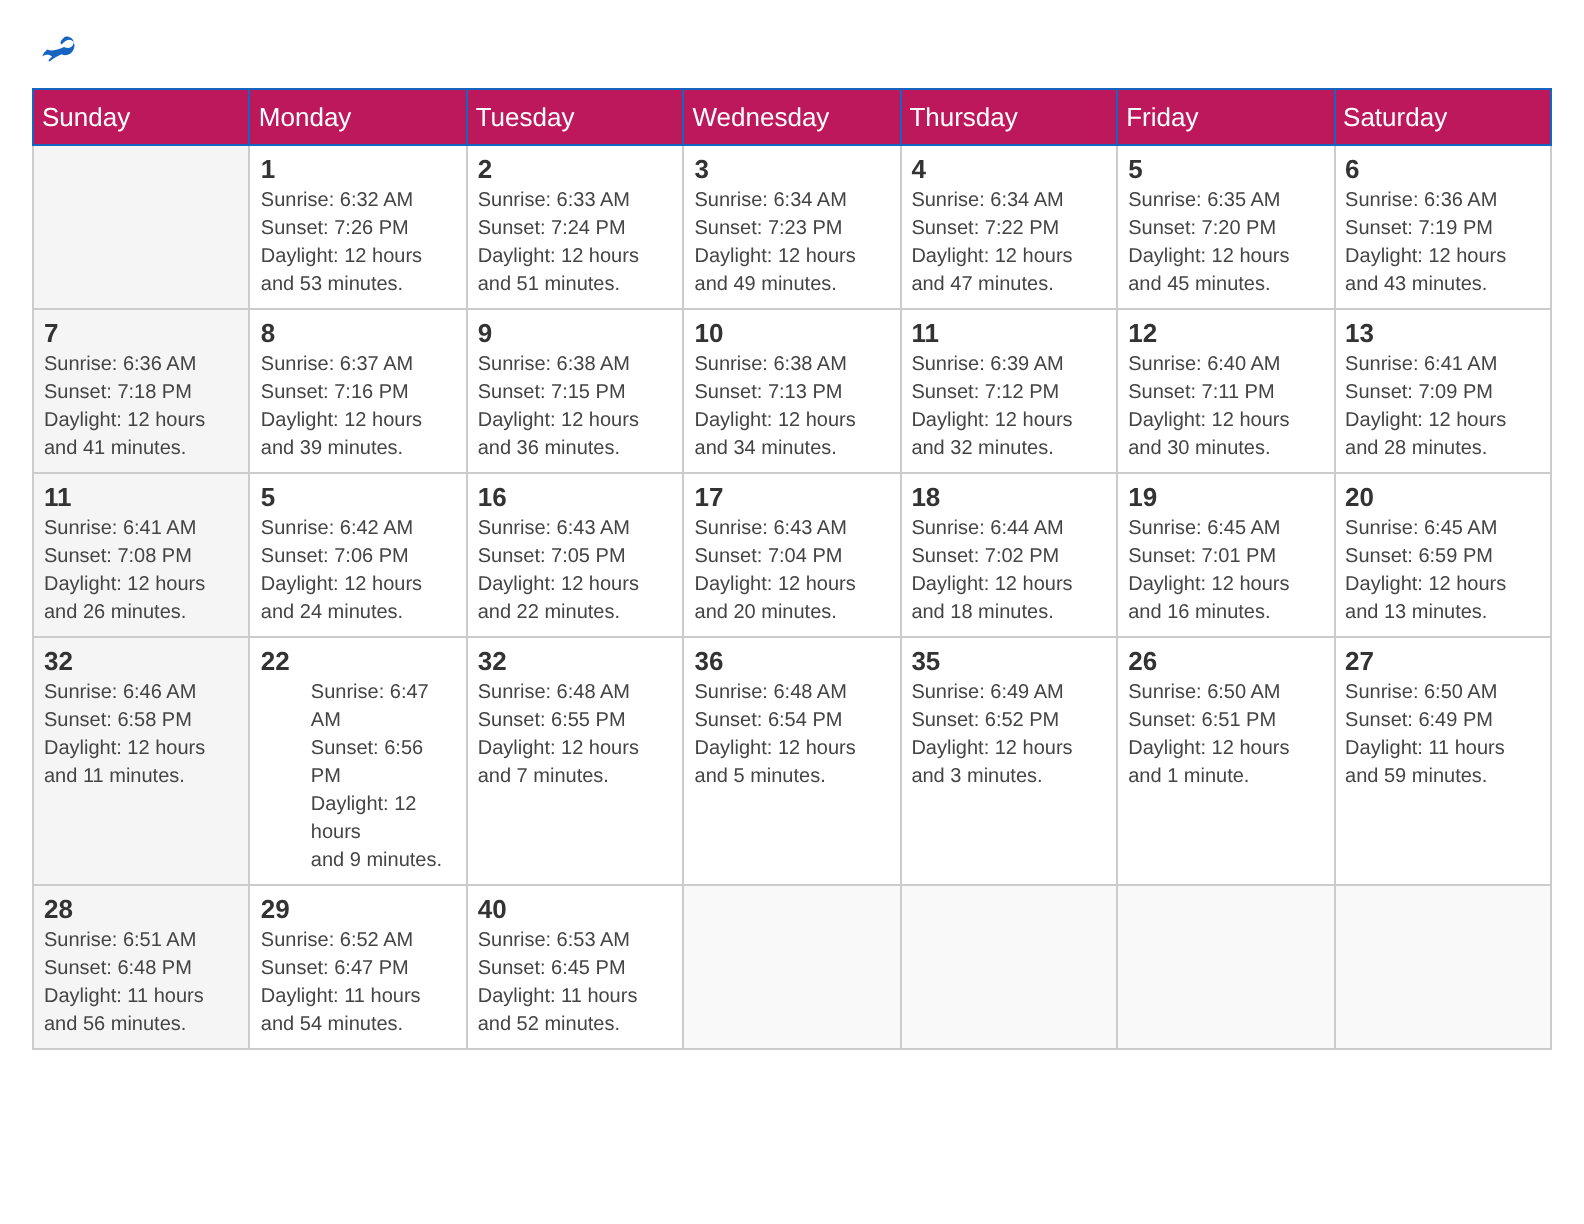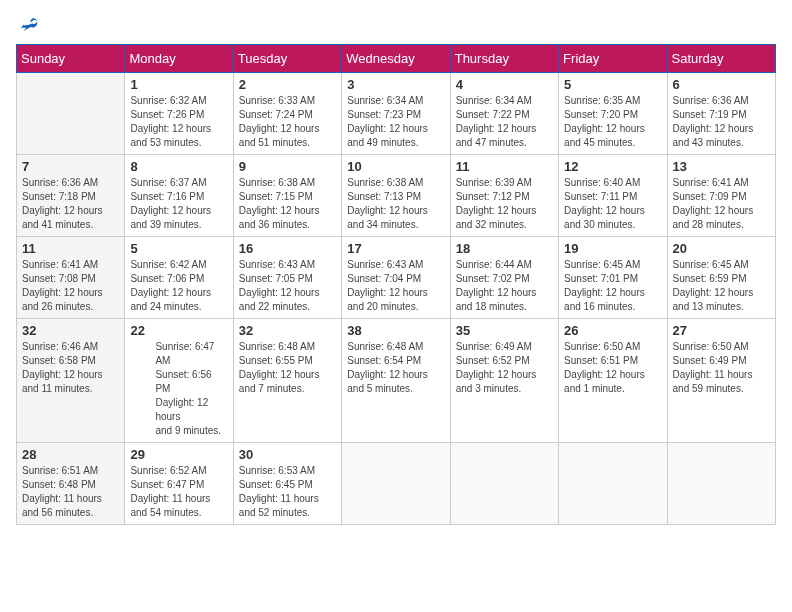--- a/index.html
+++ b/index.html
@@ -281,21 +281,21 @@
 and 9 minutes.</div>
         </td>
         <td>
           <div class="day-number">32</div>
           <div class="day-info" style="white-space: pre-line;">Sunrise: 6:48 AM
 Sunset: 6:55 PM
 Daylight: 12 hours
 and 7 minutes.</div>
         </td>
         <td>
-          <div class="day-number">38</div>
+          <div class="day-number">36</div>
           <div class="day-info" style="white-space: pre-line;">Sunrise: 6:48 AM
 Sunset: 6:54 PM
 Daylight: 12 hours
 and 5 minutes.</div>
         </td>
         <td>
           <div class="day-number">35</div>
           <div class="day-info" style="white-space: pre-line;">Sunrise: 6:49 AM
 Sunset: 6:52 PM
 Daylight: 12 hours
@@ -325,21 +325,21 @@
 and 56 minutes.</div>
         </td>
         <td>
           <div class="day-number">29</div>
           <div class="day-info" style="white-space: pre-line;">Sunrise: 6:52 AM
 Sunset: 6:47 PM
 Daylight: 11 hours
 and 54 minutes.</div>
         </td>
         <td>
-          <div class="day-number">30</div>
+          <div class="day-number">40</div>
           <div class="day-info" style="white-space: pre-line;">Sunrise: 6:53 AM
 Sunset: 6:45 PM
 Daylight: 11 hours
 and 52 minutes.</div>
         </td>
         <td class="empty-cell"></td>
         <td class="empty-cell"></td>
         <td class="empty-cell"></td>
         <td class="empty-cell"></td>
       </tr>

